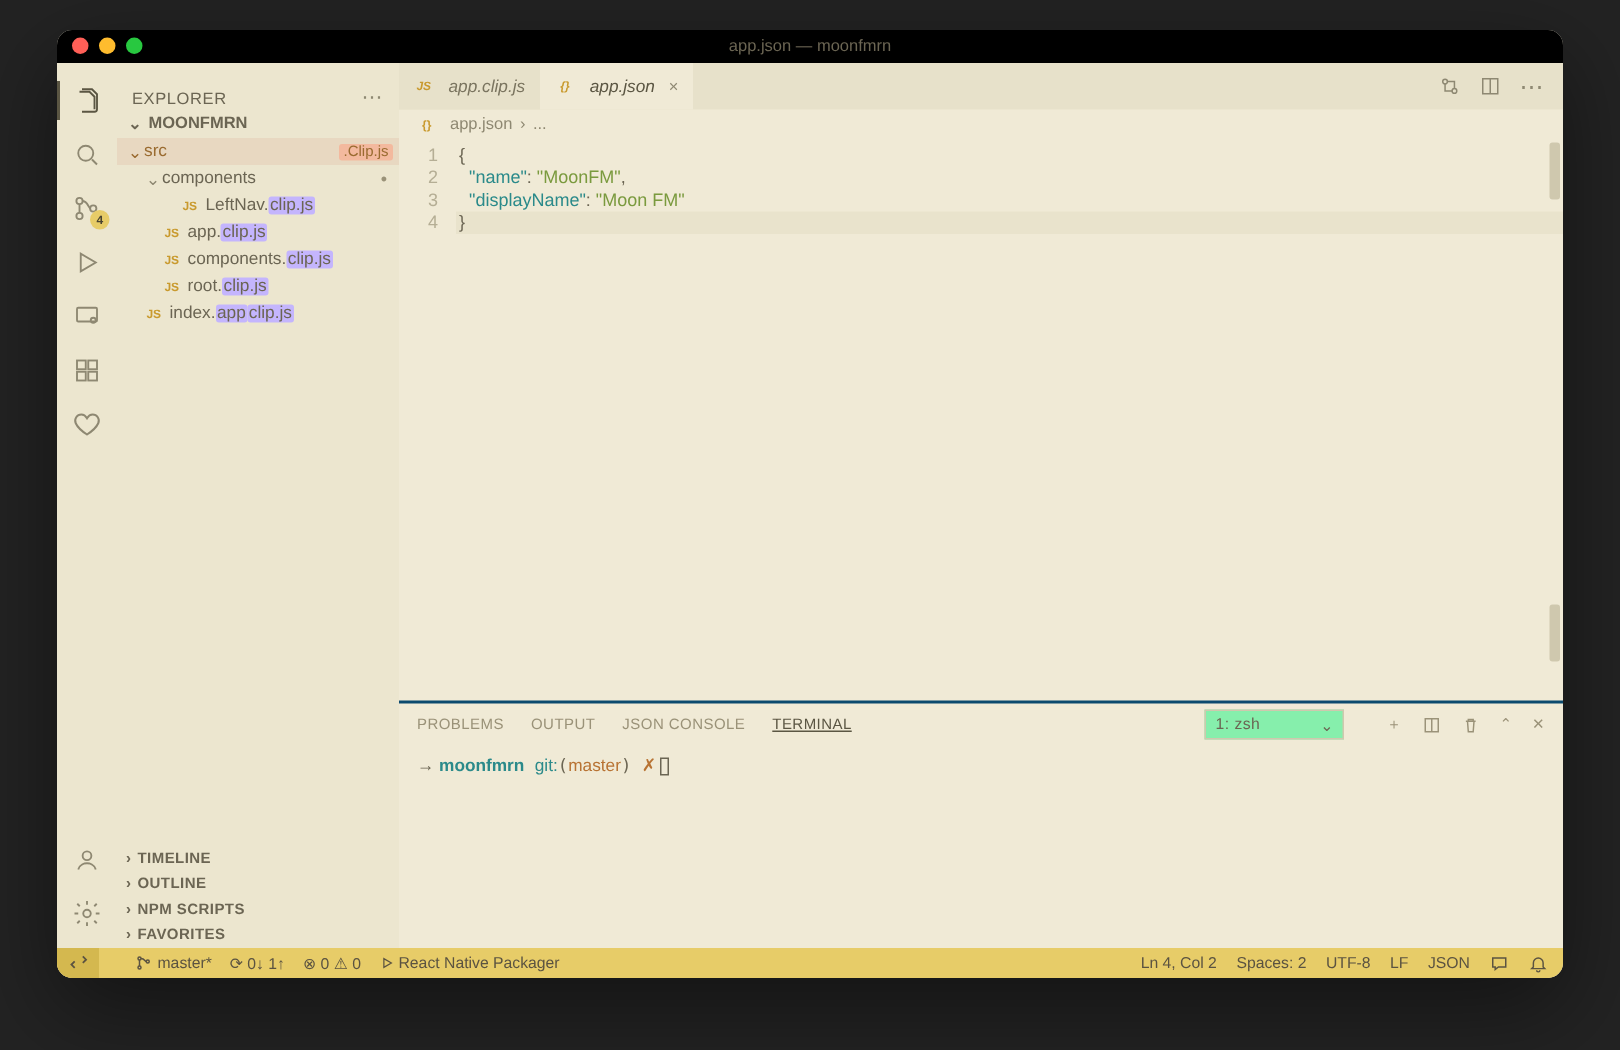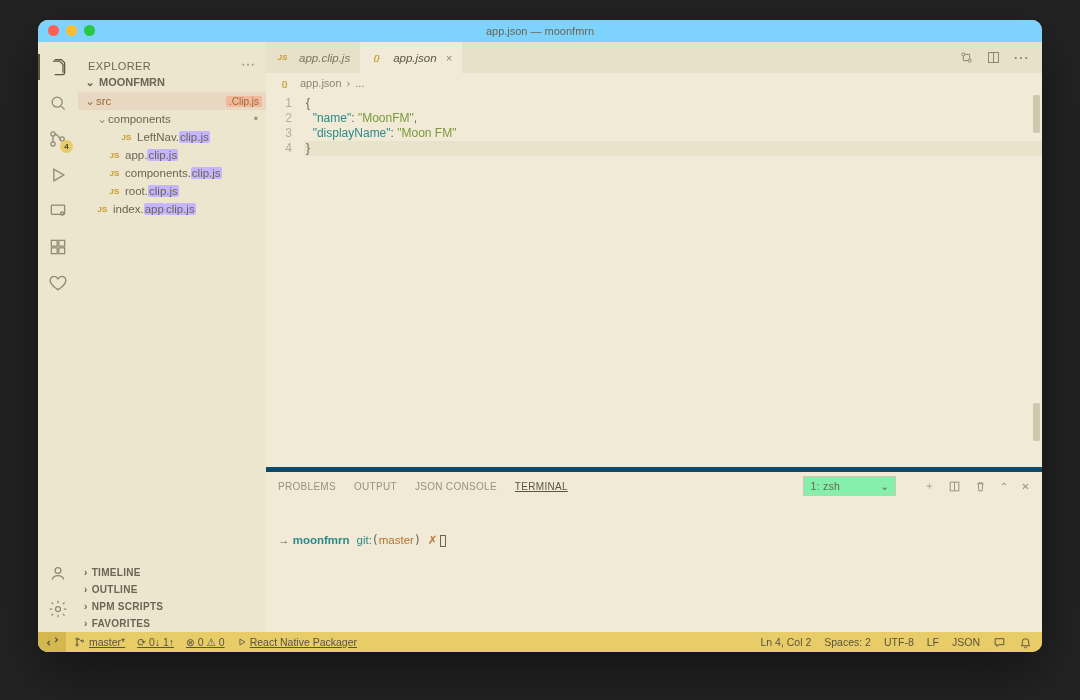--- a/index.html
+++ b/index.html
@@ -1,18 +1,18 @@
 <!DOCTYPE html>
 <html><head>
 <meta charset="utf-8">
 <style>
 * { margin:0; padding:0; box-sizing:border-box; font-family:-apple-system,BlinkMacSystemFont,"Segoe UI",sans-serif; }
 body { width:1080px; height:700px; background:#232323; overflow:hidden; }
 .window { position:absolute; top:20px; left:38px; width:1004px; height:632px; background:#f0ead6; border-radius:10px; box-shadow:0 20px 60px rgba(0,0,0,.45); display:flex; flex-direction:column; overflow:hidden; }
-.titlebar { height:22px; background:#7dd3fc; display:flex; align-items:center; justify-content:center; position:relative; font-size:11px; color:#6b6553; }
+.titlebar { height:22px; background:#000000; display:flex; align-items:center; justify-content:center; position:relative; font-size:11px; color:#6b6553; }
 .traffic { position:absolute; left:10px; top:5px; display:flex; gap:7px; }
 .traffic .dot { width:11px; height:11px; border-radius:50%; }
 .red{background:#ff5f57}.yellow{background:#febc2e}.green{background:#28c840}
 .main { flex:1; display:flex; min-height:0; }
 .activitybar { width:40px; background:#ece6cf; display:flex; flex-direction:column; align-items:center; padding-top:8px; gap:2px; }
 .act-item { width:40px; height:34px; display:flex; align-items:center; justify-content:center; color:#8e8872; cursor:pointer; position:relative; }
 .act-item.active { color:#5b5643; }
 .act-item.active::before { content:""; position:absolute; left:0; top:4px; bottom:4px; width:2px; background:#5b5643; }
 .badge { position:absolute; bottom:3px; right:5px; background:#e7cc68; color:#4a4430; font-size:8px; font-weight:600; border-radius:7px; min-width:13px; height:13px; display:flex; align-items:center; justify-content:center; padding:0 3px; }
 .act-bottom { margin-top:auto; margin-bottom:6px; display:flex; flex-direction:column; align-items:center; gap:2px; }
@@ -46,32 +46,32 @@
 .crumb { height:20px; display:flex; align-items:center; gap:5px; padding-left:12px; font-size:11px; color:#8e8872; }
 .ed-area { flex:1; display:flex; position:relative; font-family:Menlo,Consolas,monospace; font-size:12px; min-height:0; }
 .gutter { width:38px; text-align:right; color:#b5ae95; padding-top:3px; }
 .gutter div { height:15px; line-height:15px; padding-right:12px; }
 .code { flex:1; padding-top:3px; }
 .code .ln { height:15px; line-height:15px; white-space:pre; color:#6b6553; padding-left:2px; }
 .code .ln.hl-line { background:#e9e3cc; }
 .brace{color:#6b6553}.key{color:#2b8a8a}.col{color:#6b6553}.str{color:#7a9a3e}
 .minimap { position:absolute; right:0; top:0; width:12px; height:100%; }
 .minimap .sl { position:absolute; right:2px; width:7px; background:#cfc8ae; border-radius:2px; }
-.panel { height:165px; border-top:5px solid #0c4a6e; display:flex; flex-direction:column; }
+.panel { height:165px; border-top:2px solid #0c4a6e; display:flex; flex-direction:column; }
 .panel-tabs { height:28px; display:flex; align-items:center; gap:18px; padding:0 12px; font-size:10px; letter-spacing:.3px; color:#9a9278; }
 .panel-tabs .pt { cursor:pointer; }
 .panel-tabs .pt.active { color:#5b5643;text-decoration:underline; }
 .panel-tabs .spacer { flex:1; }
 .term-sel { height:20px; border:1px solid #cfc8ae; background:#86efac; font-size:10.5px; padding:0 6px; display:flex; align-items:center; gap:40px; color:#6b6553; cursor:pointer; }
 .panel-actions { display:flex; align-items:center; gap:13px; color:#9a9278; margin-left:10px; }
-.term-body { flex:1; padding:6px 12px; font-family:Menlo,Consolas,monospace; font-size:11.5px; color:#6b6553;margin-top:27px; }
+.term-body { flex:1; padding:6px 12px; font-family:Menlo,Consolas,monospace; font-size:11.5px; color:#6b6553; }
 .term-body .arrow{color:#6b6553}.term-body .dir{color:#2b8a8a;font-weight:600}.term-body .git{color:#2b8a8a}.term-body .br{color:#b87333}.term-body .cursor{display:inline-block;width:6px;height:12px;border:1px solid #6b6553;vertical-align:middle;margin-left:3px}
 .statusbar { height:20px; background:#e7cc68; display:flex; align-items:center; font-size:10.5px; color:#5b5341; }
 .remote-ind { width:28px; height:100%; background:#d4b84f; display:flex; align-items:center; justify-content:center; }
-.status-left { display:flex; align-items:flex-start; gap:12px; padding-left:8px;text-decoration:underline; }
+.status-left { display:flex; align-items:flex-start; gap:12px; padding-left:24px; }
 .status-right { margin-left:auto; display:flex; gap:13px; padding-right:10px; }
 .sitem{display:flex;align-items:center;gap:3px;cursor:pointer}
 svg{display:block}
 </style>
 </head>
 <body>
 
 <div class="window">
   <div class="titlebar">
     <div class="traffic">

